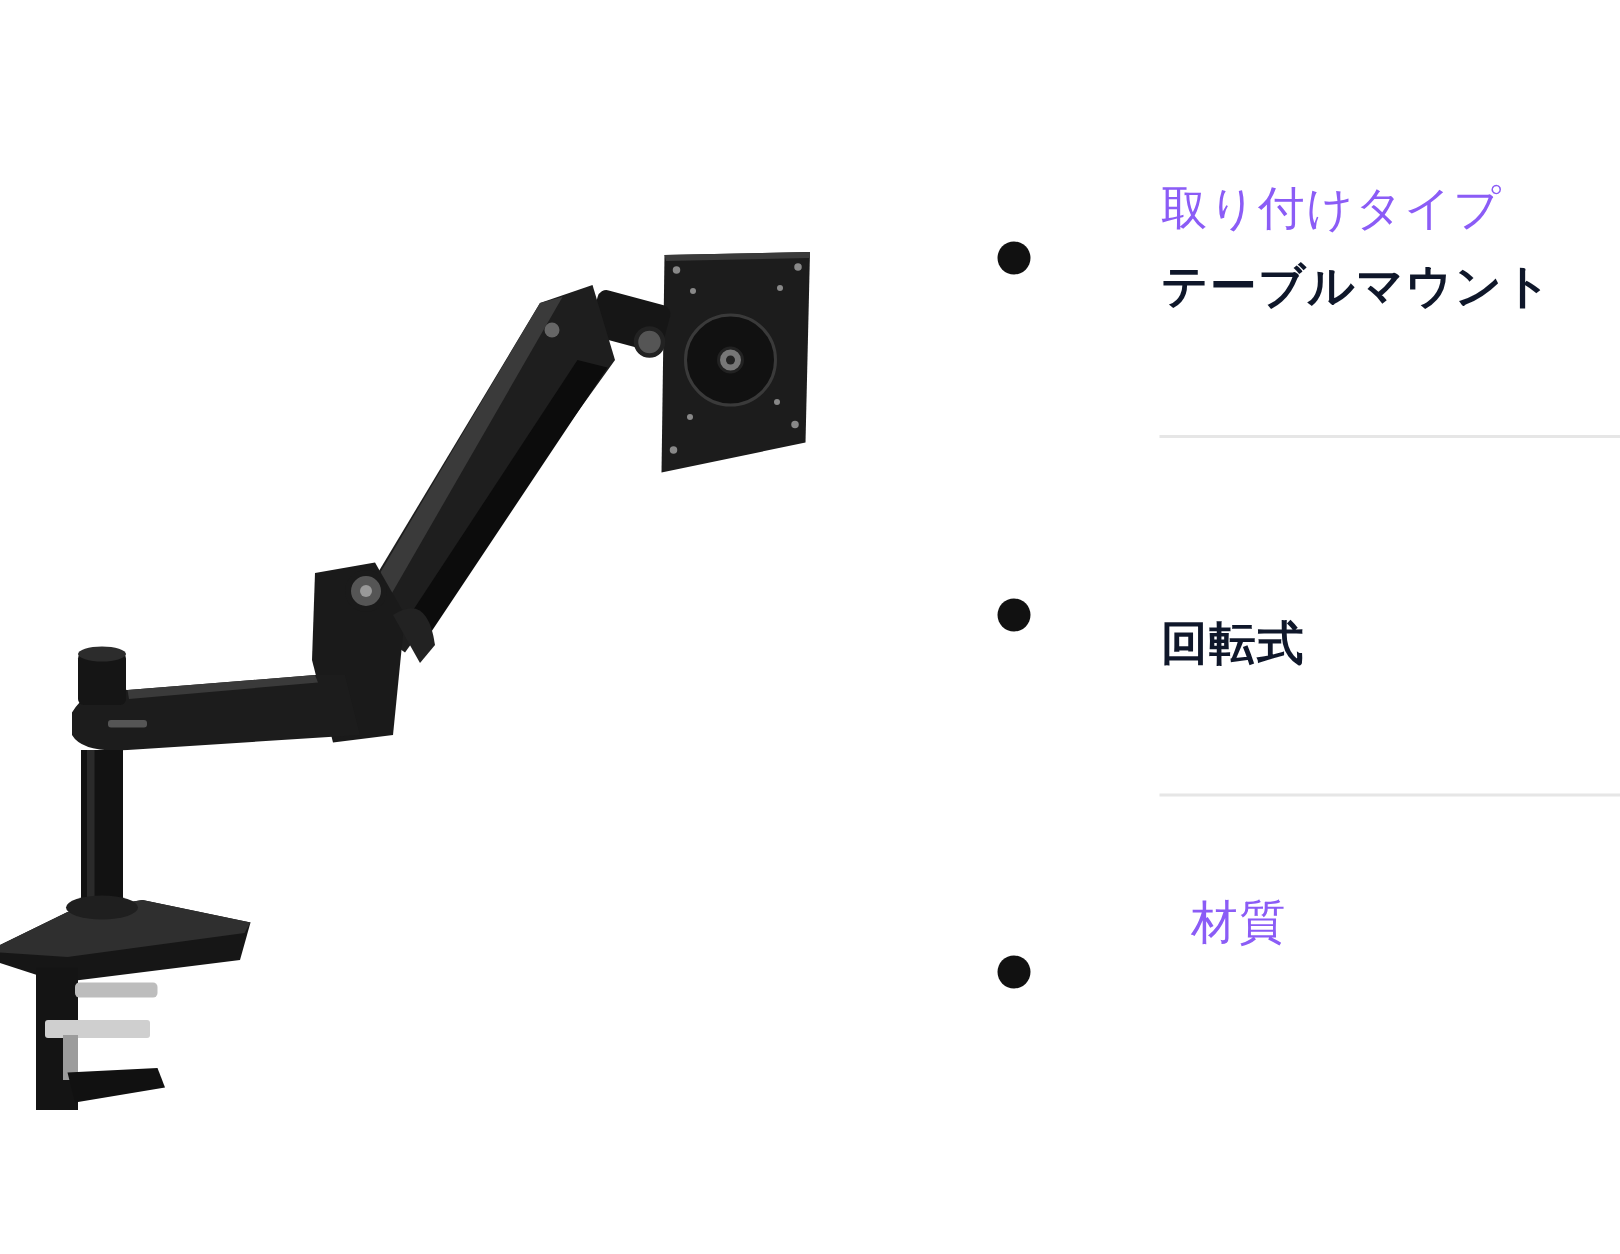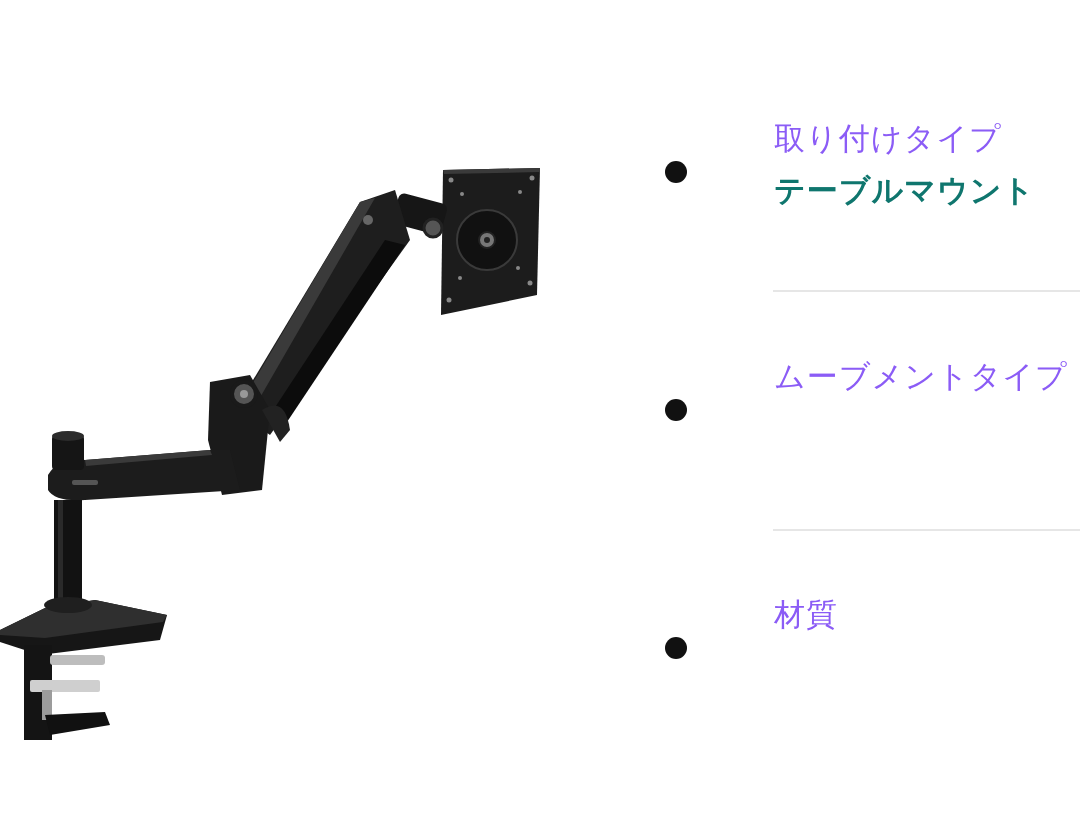--- a/index.html
+++ b/index.html
@@ -4,21 +4,21 @@
 <style>
   html, body { margin: 0; padding: 0; }
   body {
     width: 1080px; height: 836px; background: #ffffff; position: relative; overflow: hidden;
     font-family: "DejaVu Sans", "Liberation Sans", sans-serif; color: #111111;
   }
   .product-image { position: absolute; left: 0; top: 150px; width: 560px; height: 600px; }
   .spec-row { position: absolute; left: 660px; width: 420px; }
   .bullet { position: absolute; left: 5px; width: 22px; height: 22px; border-radius: 50%; background: #111111; }
   .label { position: absolute; left: 114px; font-size: 31px; font-weight: 400; color: #8b5cf6; white-space: nowrap; letter-spacing: 1px; }
-  .value { position: absolute; left: 114px; font-size: 31px; font-weight: 700; color: #0f766e; white-space: nowrap; letter-spacing: 1px; }
+  .value { position: absolute; left: 114px; font-size: 31px; font-weight: 700; color: #0f172a; white-space: nowrap; letter-spacing: 1px; }
   .divider { position: absolute; left: 773px; right: 0; height: 2px; background: #e6e6e6; }
 </style>
 </head>
 <body>
 
 <div class="product-image">
   <svg width="560" height="600" viewBox="0 0 560 600">
 
     <g>
       <polygon points="443,20 540,18 537,145 441,165" fill="#1c1c1c"></polygon>
@@ -86,20 +86,20 @@
 
 <div class="spec-row" style="top:118px; height:100px;">
   <span class="bullet" style="top:43px;"></span>
   <span class="label" style="top:0px;">取り付けタイプ</span>
   <span class="value" style="top:52px;">テーブルマウント</span>
 </div>
 <div class="divider" style="top:290px;"></div>
 
 <div class="spec-row" style="top:356px; height:100px;">
   <span class="bullet" style="top:43px;"></span>
-  <span class="label" style="top:0px;">ムーブメントタイプ</span>
+  <span class="value" style="top:52px;">回転式</span>
 </div>
 <div class="divider" style="top:529px;"></div>
 
 <div class="spec-row" style="top:594px; height:100px;">
   <span class="bullet" style="top:43px;"></span>
-  <span class="label" style="top:0px;">材質</span>
+  <span class="label" style="top:0px;margin-left:20px;">材質</span>
 </div>
 
 </body></html>

